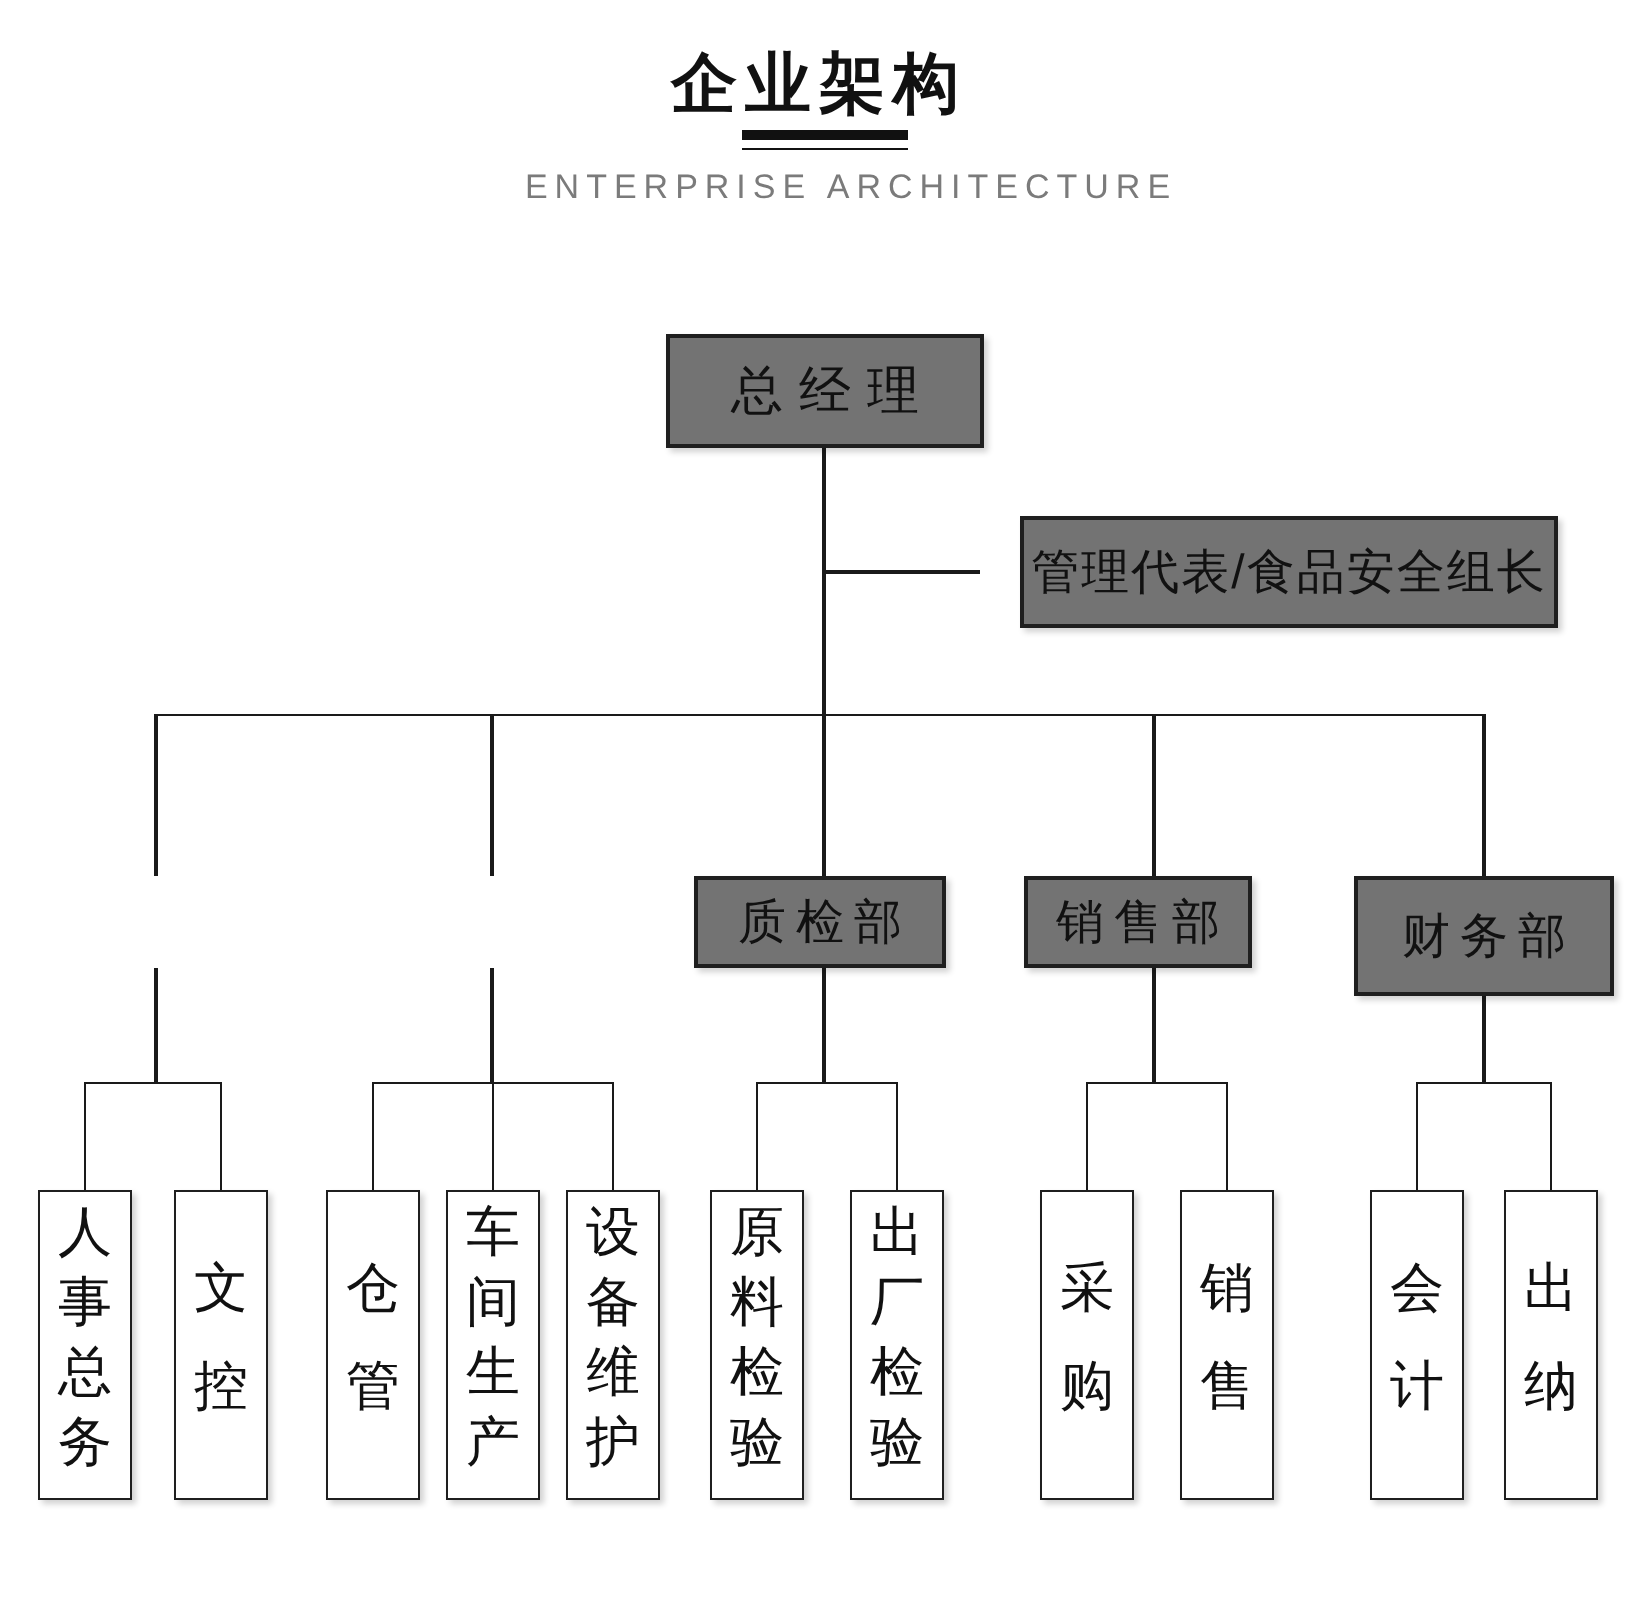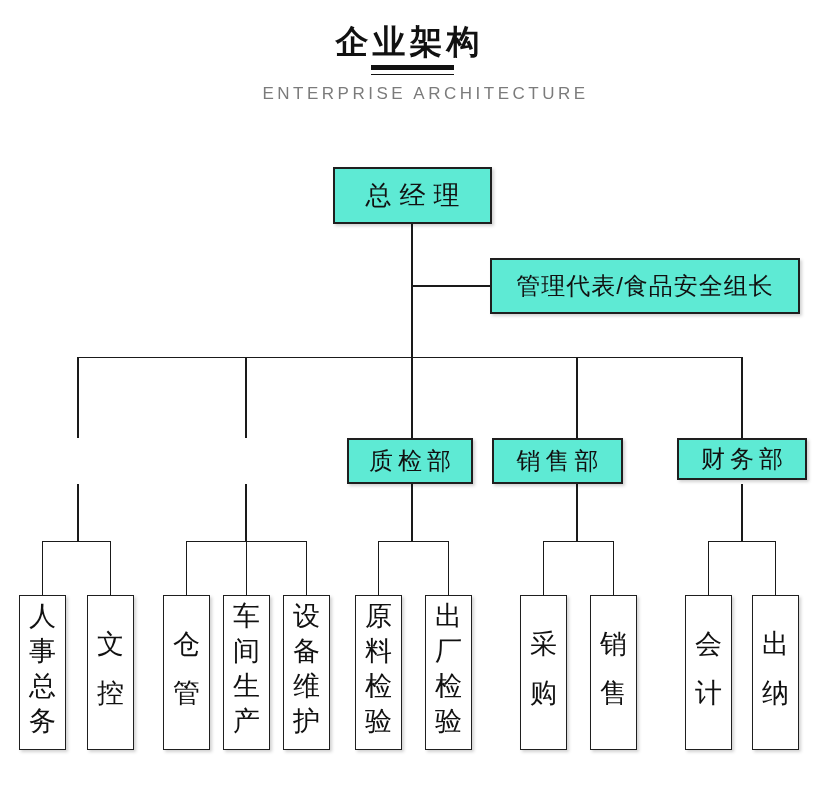--- a/index.html
+++ b/index.html
@@ -10,21 +10,21 @@
          font-size:33px;font-weight:bold;color:#111;letter-spacing:4px;}
   .rule{position:absolute;background:#111;}
   .subtitle{position:absolute;left:0;right:0;top:84px;text-align:center;
             font-size:17px;color:#7b7b7b;letter-spacing:3.5px;margin-left:32px;}
 
   .line{position:absolute;background:#1a1a1a;}
 
   .box{position:absolute;box-sizing:border-box;border:2px solid #1f1f1f;
        display:flex;align-items:center;justify-content:center;
        color:#111;box-shadow:2px 2px 3px rgba(0,0,0,0.18);}
-  .blue{background:#5eead4;}
+  .blue{background:#737373;}
   .leaf{background:#ffffff;border-width:1.5px;}
 
   .gm{font-size:26px;letter-spacing:8px;padding-left:8px;}
   .rep{font-size:24px;letter-spacing:1px;}
   .dept{font-size:24px;letter-spacing:5px;padding-left:5px;}
 
   .vtext{display:flex;flex-direction:column;align-items:center;justify-content:center;
          font-size:27px;line-height:1;height:100%;width:100%;padding-bottom:8px;box-sizing:border-box;}
   .g2{gap:22px;}
   .g4{gap:8px;}
@@ -67,25 +67,25 @@
   <div class="line" style="left:245.75px;top:541px;width:1.5px;height:54px;"></div>
   <div class="line" style="left:305.75px;top:541px;width:1.5px;height:54px;"></div>
   <div class="line" style="left:377.75px;top:541px;width:1.5px;height:54px;"></div>
   <div class="line" style="left:447.75px;top:541px;width:1.5px;height:54px;"></div>
   <div class="line" style="left:542.75px;top:541px;width:1.5px;height:54px;"></div>
   <div class="line" style="left:612.75px;top:541px;width:1.5px;height:54px;"></div>
   <div class="line" style="left:707.75px;top:541px;width:1.5px;height:54px;"></div>
   <div class="line" style="left:774.75px;top:541px;width:1.5px;height:54px;"></div>
 
   <div class="box blue gm" style="left:333px;top:167px;width:159px;height:57px;">总经理</div>
-  <div class="box blue rep" style="left:490px;top:258px;width:310px;height:56px;">管理代表/食品安全组长</div>
+  <div class="box blue rep" style="left:510px;top:258px;width:269px;height:56px;">管理代表/食品安全组长</div>
 
   <div class="box blue dept" style="left:347px;top:438px;width:126px;height:46px;">质检部</div>
-  <div class="box blue dept" style="left:492px;top:438px;width:131px;height:46px;font-family:Liberation Serif, serif;">销售部</div>
-  <div class="box blue dept" style="left:677px;top:438px;width:130px;height:42px;">财务部</div>
+  <div class="box blue dept" style="left:512px;top:438px;width:114px;height:46px;font-family:Liberation Serif, serif;">销售部</div>
+  <div class="box blue dept" style="left:677px;top:438px;width:130px;height:60px;">财务部</div>
 
   <div class="box leaf" style="left:19px;top:595px;width:47px;height:155px;">
     <div class="vtext g4">
         <span>人</span>
         <span>事</span>
         <span>总</span>
         <span>务</span>
       </div>
   </div>
   <div class="box leaf" style="left:87px;top:595px;width:47px;height:155px;">

